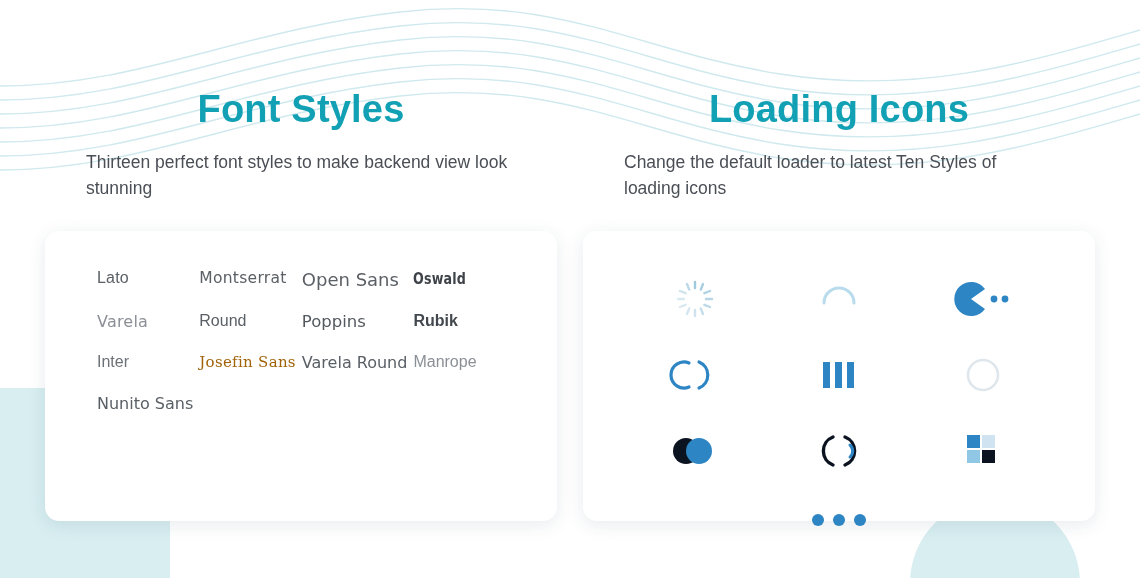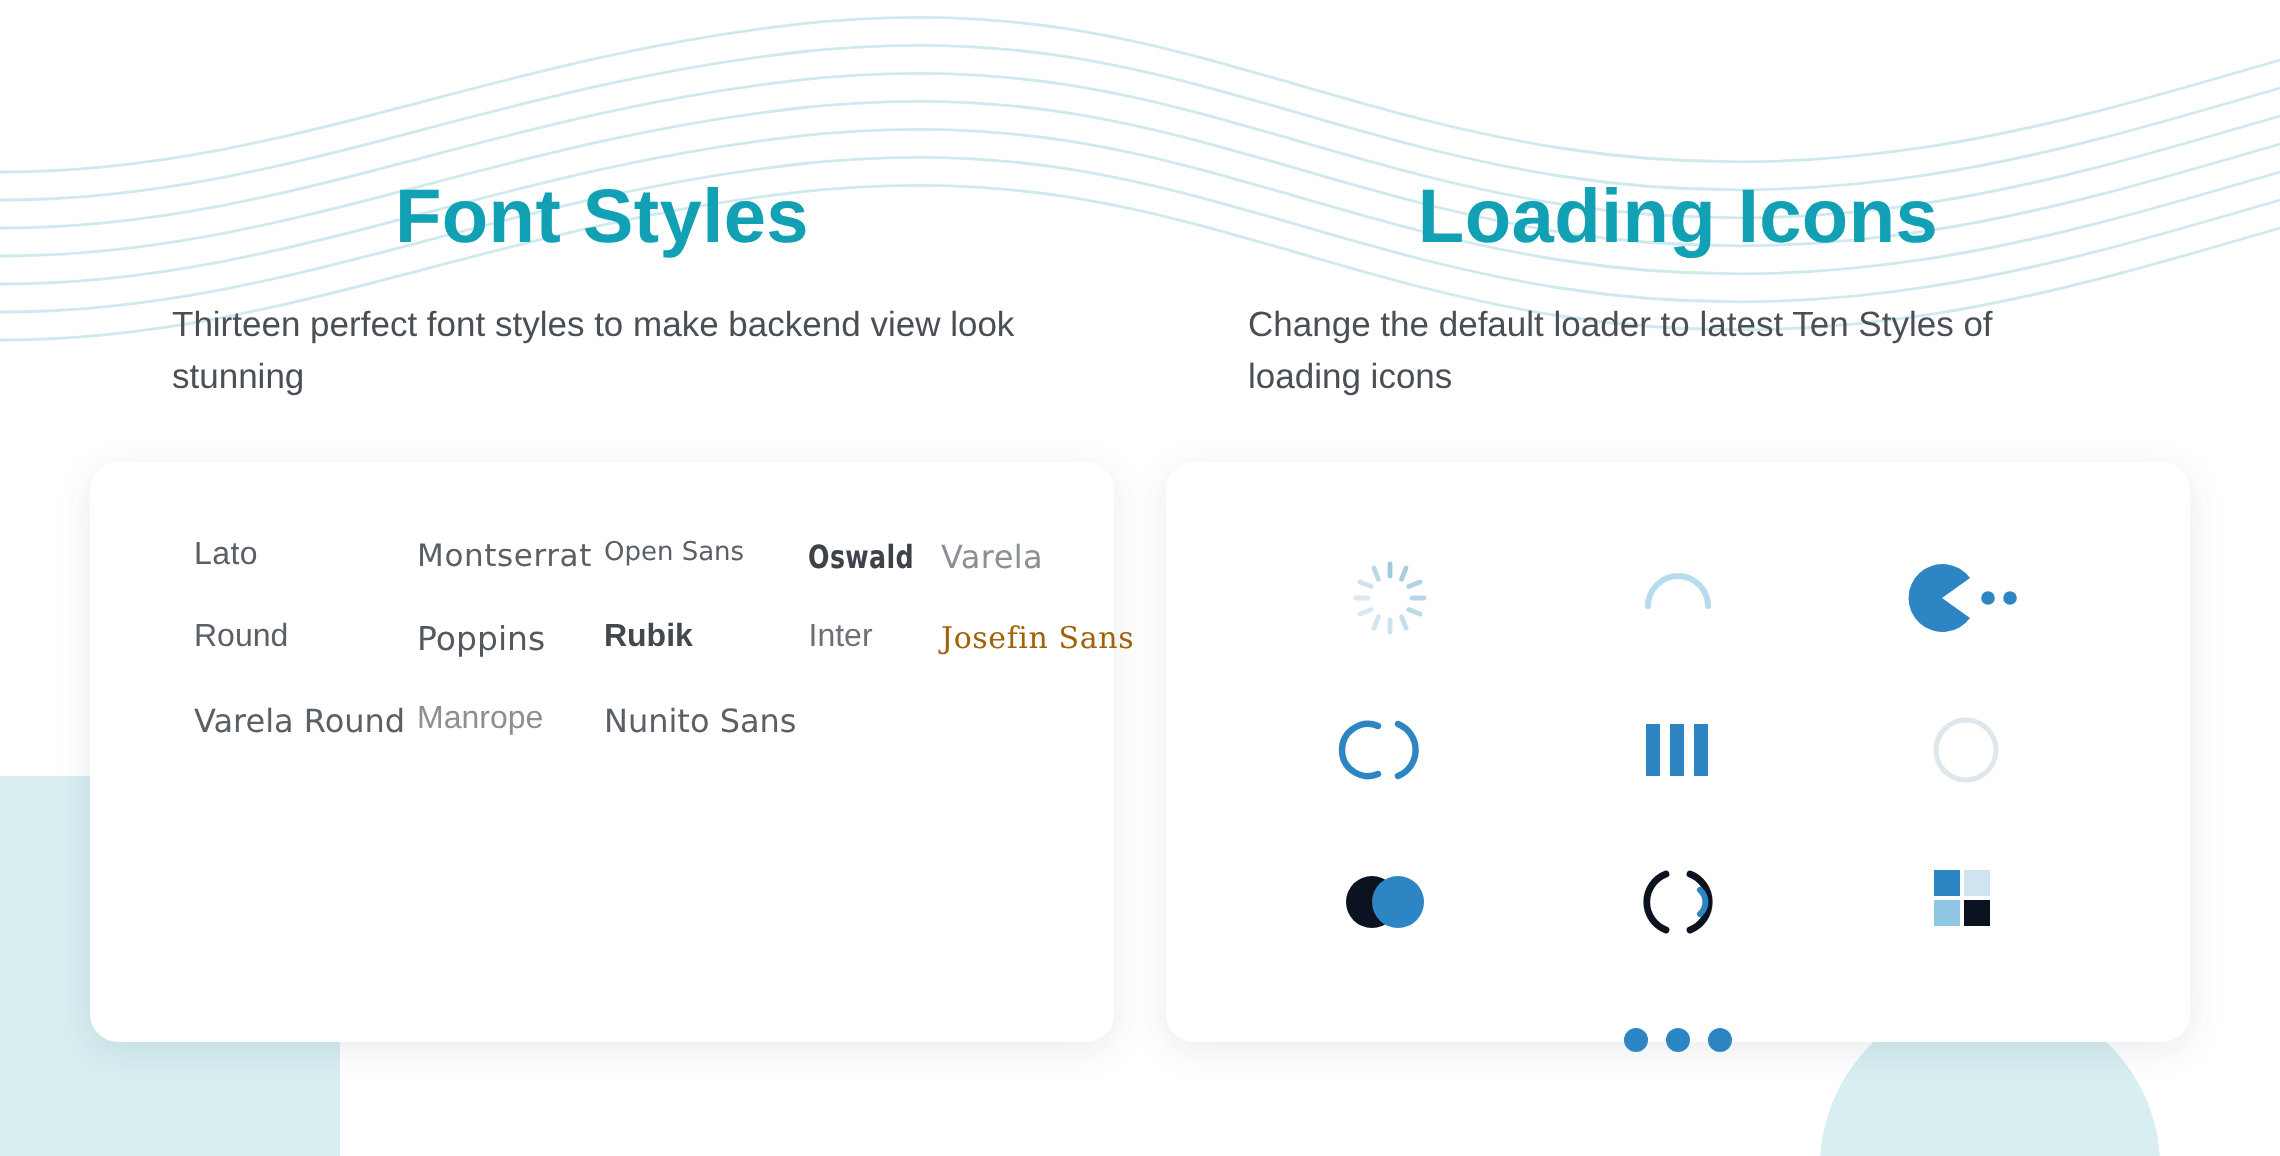--- a/index.html
+++ b/index.html
@@ -97,32 +97,32 @@
     height: 290px;
   }
   .card-loaders {
     padding: 34px 40px 30px 40px;
     height: 290px;
   }
 
   
   .fonts-grid {
     display: grid;
-    grid-template-columns: 1fr 1fr 1fr 1fr 1fr;
+    grid-template-columns: 1fr 1fr 1fr 1fr;
     row-gap: 22px;
     column-gap: 6px;
   }
   .font-sample {
     font-size: 16px;
     color: #5a6066;
     white-space: nowrap;
   }
   .fs-lato       { font-family: "Liberation Sans", sans-serif; letter-spacing: .2px; }
   .fs-montserrat { font-family: "DejaVu Sans", sans-serif; letter-spacing: .3px; font-size: 15.5px; }
-  .fs-opensans   { font-family: "DejaVu Sans", sans-serif; font-size: 13px; }
+  .fs-opensans   { font-family: "DejaVu Sans", sans-serif; font-size: 18px; }
   .fs-oswald     { font-family: "DejaVu Sans Condensed", "Liberation Sans Narrow", "Liberation Sans", sans-serif; font-weight: bold; letter-spacing: .2px; color: #3d4348; transform: scaleX(.88); transform-origin: left center; }
   .fs-raleway    { font-family: "DejaVu Sans", sans-serif; color: #8a9096; letter-spacing: .2px; }
   .fs-roboto     { font-family: "Liberation Sans", sans-serif; color: #5a6066; }
   .fs-poppins    { font-family: "DejaVu Sans", sans-serif; font-size: 16.5px; color: #53595f; }
   .fs-rubik      { font-family: "Liberation Sans", sans-serif; font-weight: bold; color: #42484e; }
   .fs-inter      { font-family: "Liberation Sans", sans-serif; color: #6b7177; }
   .fs-josefin    { font-family: "DejaVu Serif", serif; font-size: 15px; color: #a16207; letter-spacing: .3px; }
   .fs-varela     { font-family: "DejaVu Sans", sans-serif; color: #5a6066; }
   .fs-manrope    { font-family: "Liberation Sans", sans-serif; color: #8a9096; }
   .fs-nunito     { font-family: "DejaVu Sans", sans-serif; color: #5a6066; }

